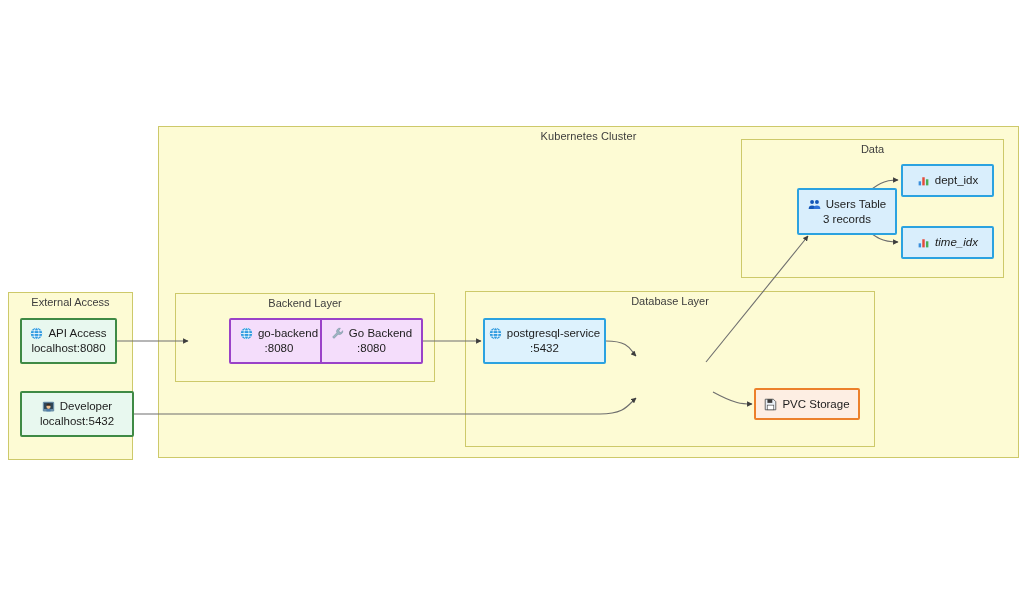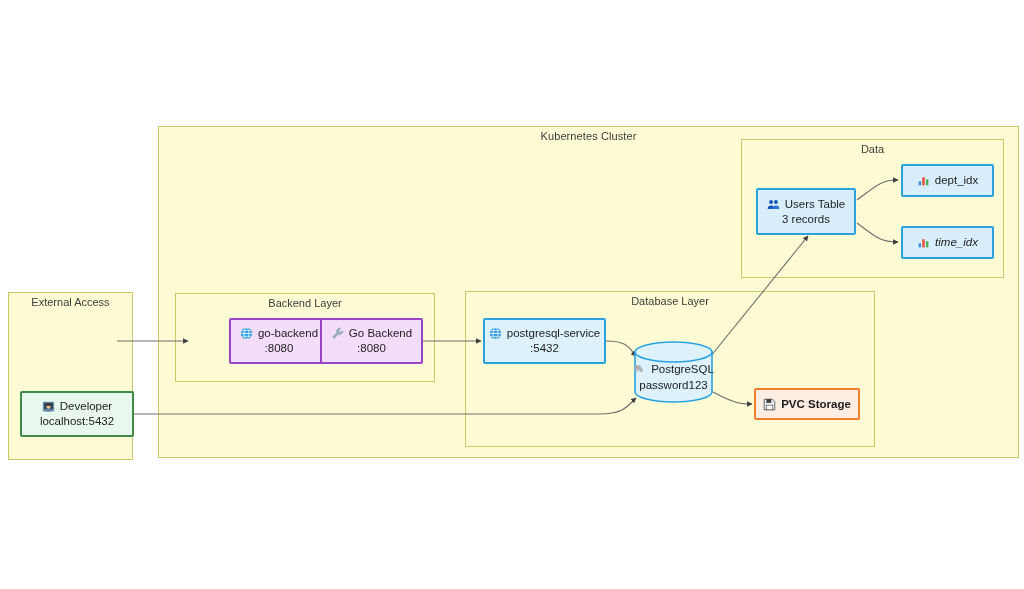--- a/index.html
+++ b/index.html
@@ -185,20 +185,35 @@
       <path d="M 713 392 C 735 404 742 404 752 404"></path>
 
       <path d="M 706 362 L 808 236"></path>
 
       <path d="M 857 200 C 878 184 882 180 898 180"></path>
 
       <path d="M 857 223 C 878 239 882 242 898 242"></path>
     </g>
   </svg>
 
+  <div class="node node-green" style="left:20px; top:318px; width:97px; height:46px; border-radius:2px;">
+    <div class="line1">
+      <span class="icon">
+        <svg width="13" height="13" viewBox="0 0 16 16">
+          <circle cx="8" cy="8" r="7" fill="#2e9be0"></circle>
+          <ellipse cx="8" cy="8" rx="3" ry="7" fill="none" stroke="#ffffff" stroke-width="1"></ellipse>
+          <line x1="1" y1="8" x2="15" y2="8" stroke="#ffffff" stroke-width="1"></line>
+          <line x1="2" y1="4.5" x2="14" y2="4.5" stroke="#ffffff" stroke-width="0.8"></line>
+          <line x1="2" y1="11.5" x2="14" y2="11.5" stroke="#ffffff" stroke-width="0.8"></line>
+        </svg>
+      </span>
+      <span>API Access</span>
+    </div>
+    <div class="line2">localhost:8080</div>
+  </div>
 
   <div class="node node-green" style="left:20px; top:391px; width:114px; height:46px; border-radius:2px;">
     <div class="line1">
       <span class="icon">
         <svg width="13" height="13" viewBox="0 0 16 16">
           <rect x="1" y="2" width="14" height="12" rx="1.5" fill="#6b8fa8"></rect>
           <rect x="2.5" y="3.5" width="11" height="7.5" fill="#2f4454"></rect>
           <circle cx="8" cy="8.4" r="2.6" fill="#f0c090"></circle>
           <path d="M 5.4 7 a 2.6 2.6 0 0 1 5.2 0 z" fill="#3a2a20"></path>
           <rect x="5.4" y="11" width="5.2" height="3" fill="#4e7ca8"></rect>
@@ -246,54 +261,35 @@
           <line x1="1" y1="8" x2="15" y2="8" stroke="#ffffff" stroke-width="1"></line>
           <line x1="2" y1="4.5" x2="14" y2="4.5" stroke="#ffffff" stroke-width="0.8"></line>
           <line x1="2" y1="11.5" x2="14" y2="11.5" stroke="#ffffff" stroke-width="0.8"></line>
         </svg>
       </span>
       <span>postgresql-service</span>
     </div>
     <div class="line2">:5432</div>
   </div>
 
-  <div class="cylinder" style="left:634px; top:341px; width:79px; height:62px;">
-    <svg class="cyl-svg" viewBox="0 0 79 62" xmlns="http://www.w3.org/2000/svg" preserveAspectRatio="none">
-      <path d="M 1 11 L 1 51 A 38.5 10 0 0 0 78 51 L 78 11 Z" fill="#ddf2fd" stroke="#2ba2e0" stroke-width="1.6"></path>
-      <ellipse cx="39.5" cy="11" rx="38.5" ry="10" fill="#ddf2fd" stroke="#2ba2e0" stroke-width="1.6"></ellipse>
-    </svg>
-    <div class="cyl-text">
-      <div class="line1">
-        <span class="icon">
-          <svg width="12" height="12" viewBox="0 0 16 16">
-            <path d="M 2 7 a 4.5 4.5 0 0 1 9 0 l 0 5 l -2 0 l 0 -3 l -2 0 l 0 3 l -2 0 l 0 -3 a 3 3 0 0 1 -3 -2 z" fill="#b3b3b3"></path>
-            <path d="M 10.6 6.5 q 3 0.5 2.6 4 q -0.2 1.8 -1.6 1.5 q -1 -0.3 -0.6 -1.6" fill="#a8a8a8"></path>
-            <circle cx="4.5" cy="6" r="0.7" fill="#6f6f6f"></circle>
-          </svg>
-        </span>
-        <span>PostgreSQL</span>
-      </div>
-      <div class="line2">password123</div>
-    </div>
-  </div>
-
-  <div class="node node-orange" style="left:754px; top:388px; width:106px; height:32px; border-radius:2px;font-weight:bold;">
+
+  <div class="node node-orange" style="left:754px; top:388px; width:106px; height:32px; border-radius:2px;">
     <div class="line1">
       <span class="icon">
         <svg width="13" height="13" viewBox="0 0 16 16">
           <path d="M 1.5 1.5 L 11.5 1.5 L 14.5 4.5 L 14.5 14.5 L 1.5 14.5 Z" fill="#e9eff5" stroke="#4a4a4a" stroke-width="1"></path>
           <rect x="4.2" y="1.5" width="6" height="4.5" fill="#3c3c3c"></rect>
           <rect x="4" y="8.8" width="8" height="5.7" fill="#ffffff" stroke="#4a4a4a" stroke-width="0.8"></rect>
         </svg>
       </span>
       <span>PVC Storage</span>
     </div>
   </div>
 
-  <div class="node node-lightblue" style="left:756px; top:188px; width:100px; height:47px; border-radius:2px;">
+  <div class="node node-lightblue" style="left:797px; top:188px; width:100px; height:47px; border-radius:2px;">
     <div class="line1">
       <span class="icon">
         <svg width="13" height="13" viewBox="0 0 16 16">
           <circle cx="5" cy="5" r="2.4" fill="#1456b8"></circle>
           <circle cx="11" cy="5" r="2.4" fill="#1456b8"></circle>
           <path d="M 0.8 13.5 a 4.2 4.2 0 0 1 8.4 0 z" fill="#1456b8"></path>
           <path d="M 6.8 13.5 a 4.2 4.2 0 0 1 8.4 0 z" fill="#2f72d8"></path>
         </svg>
       </span>
       <span>Users Table</span>

